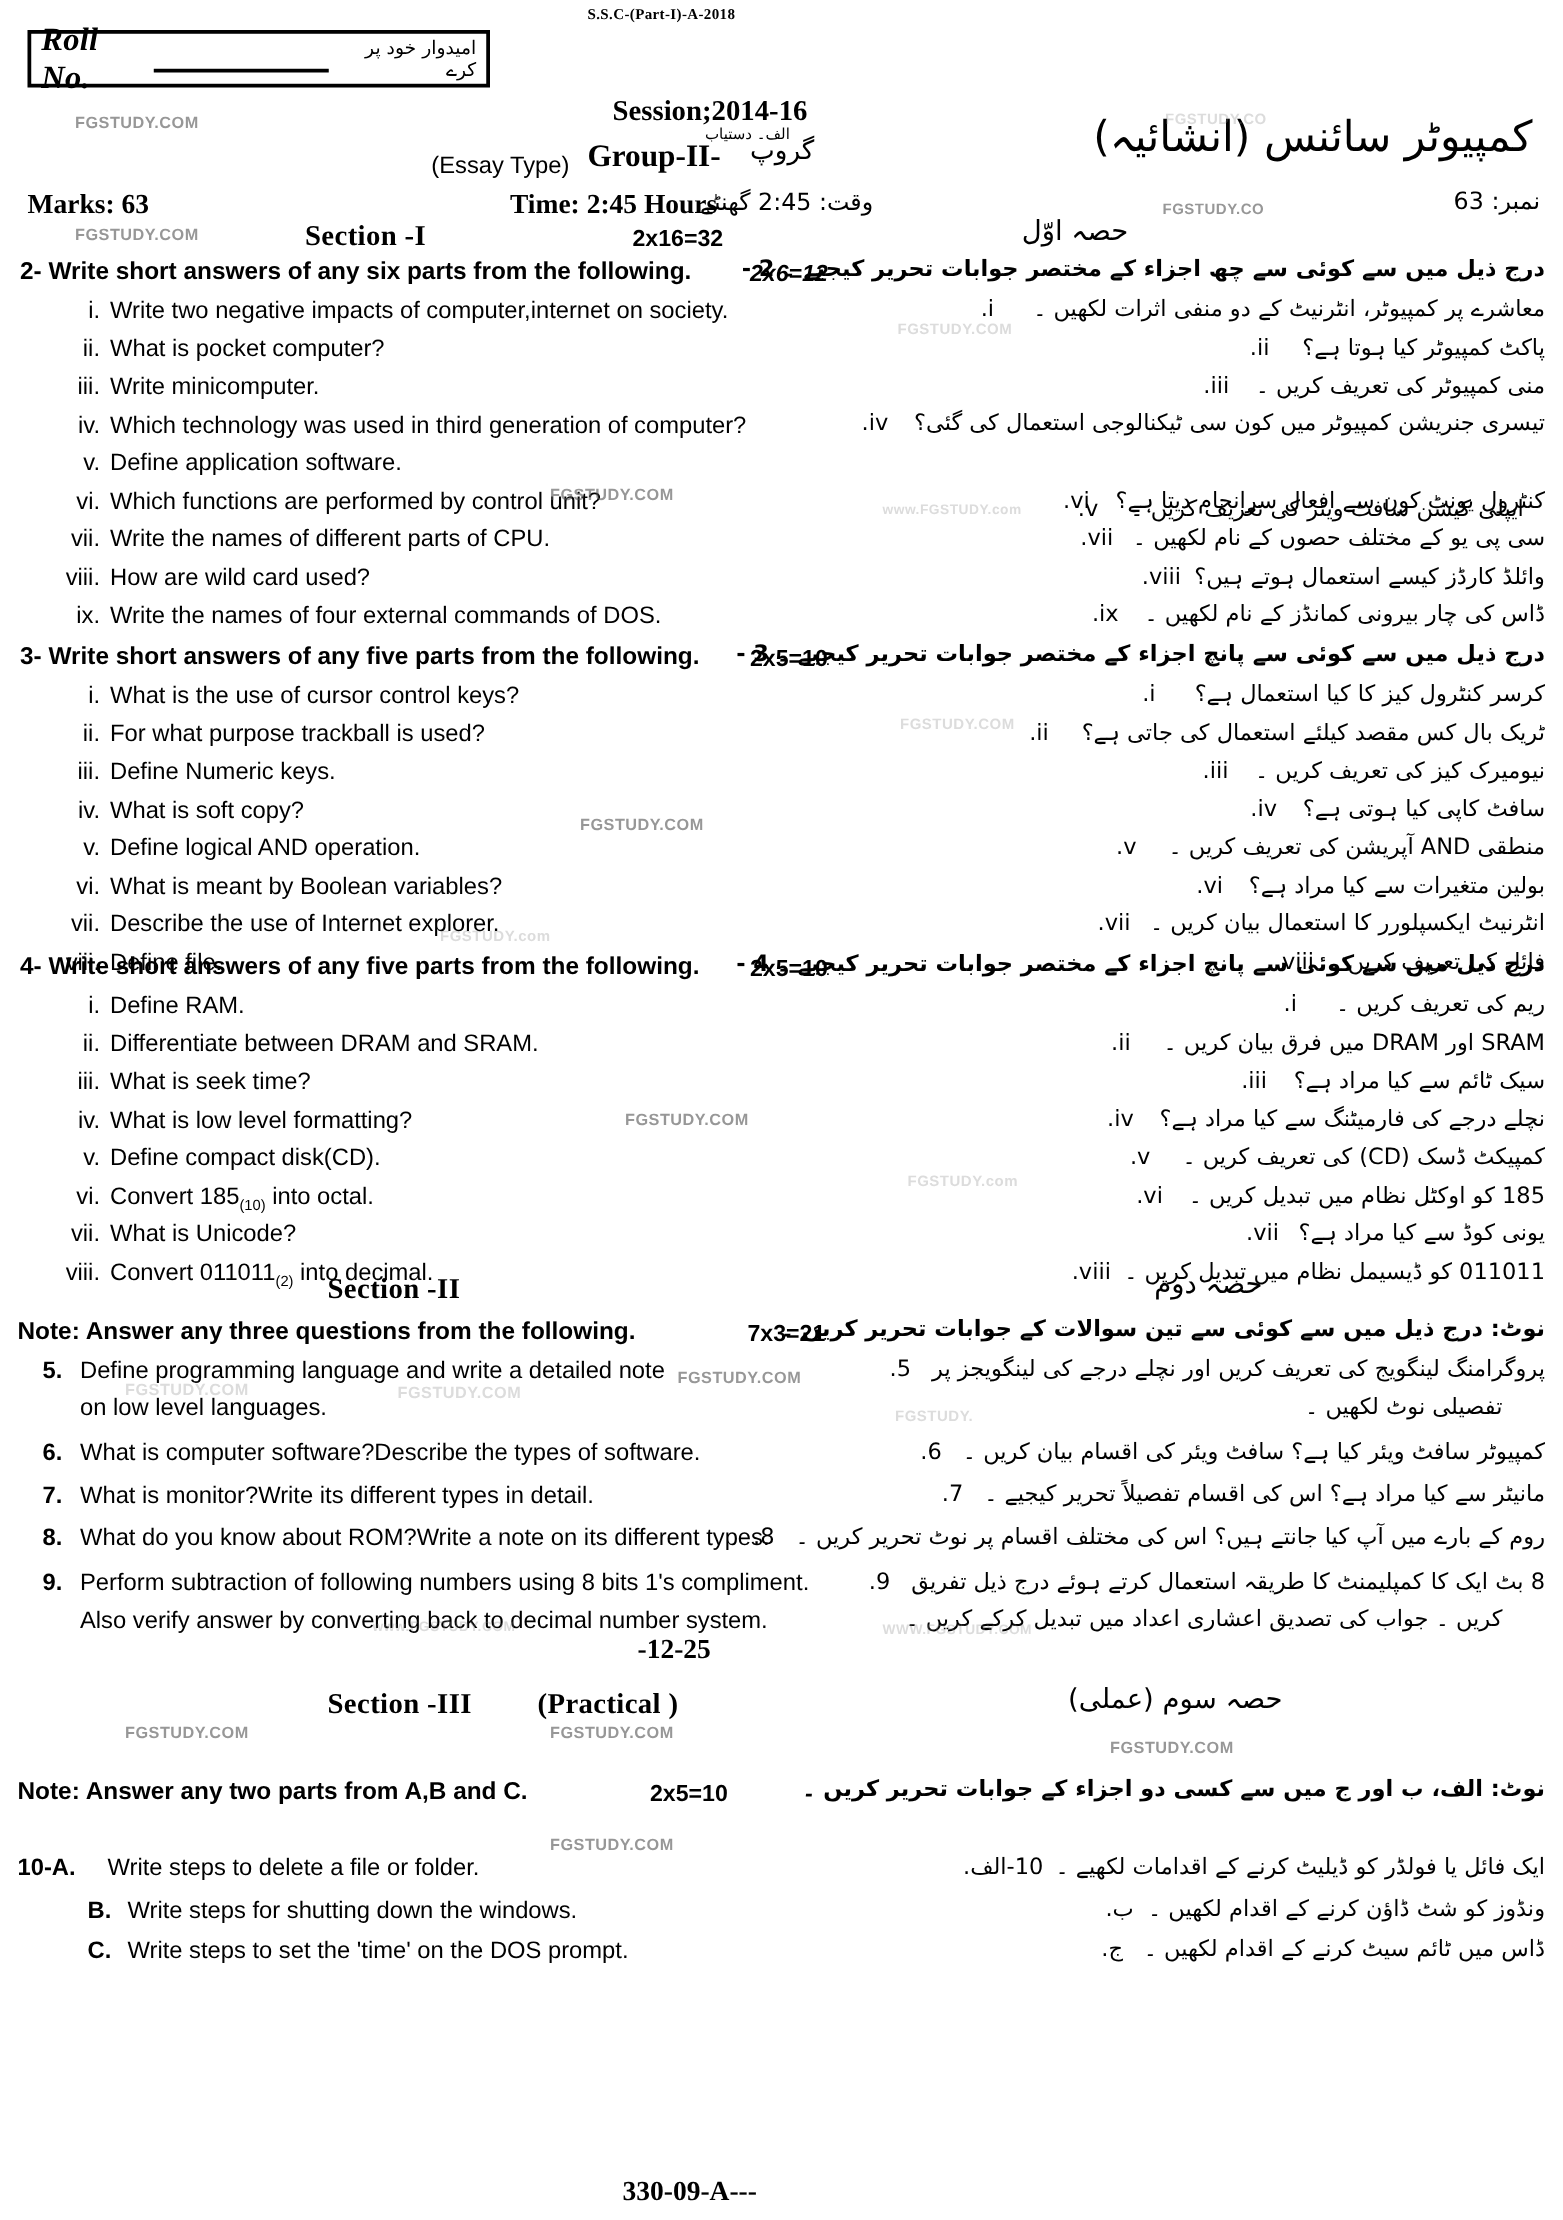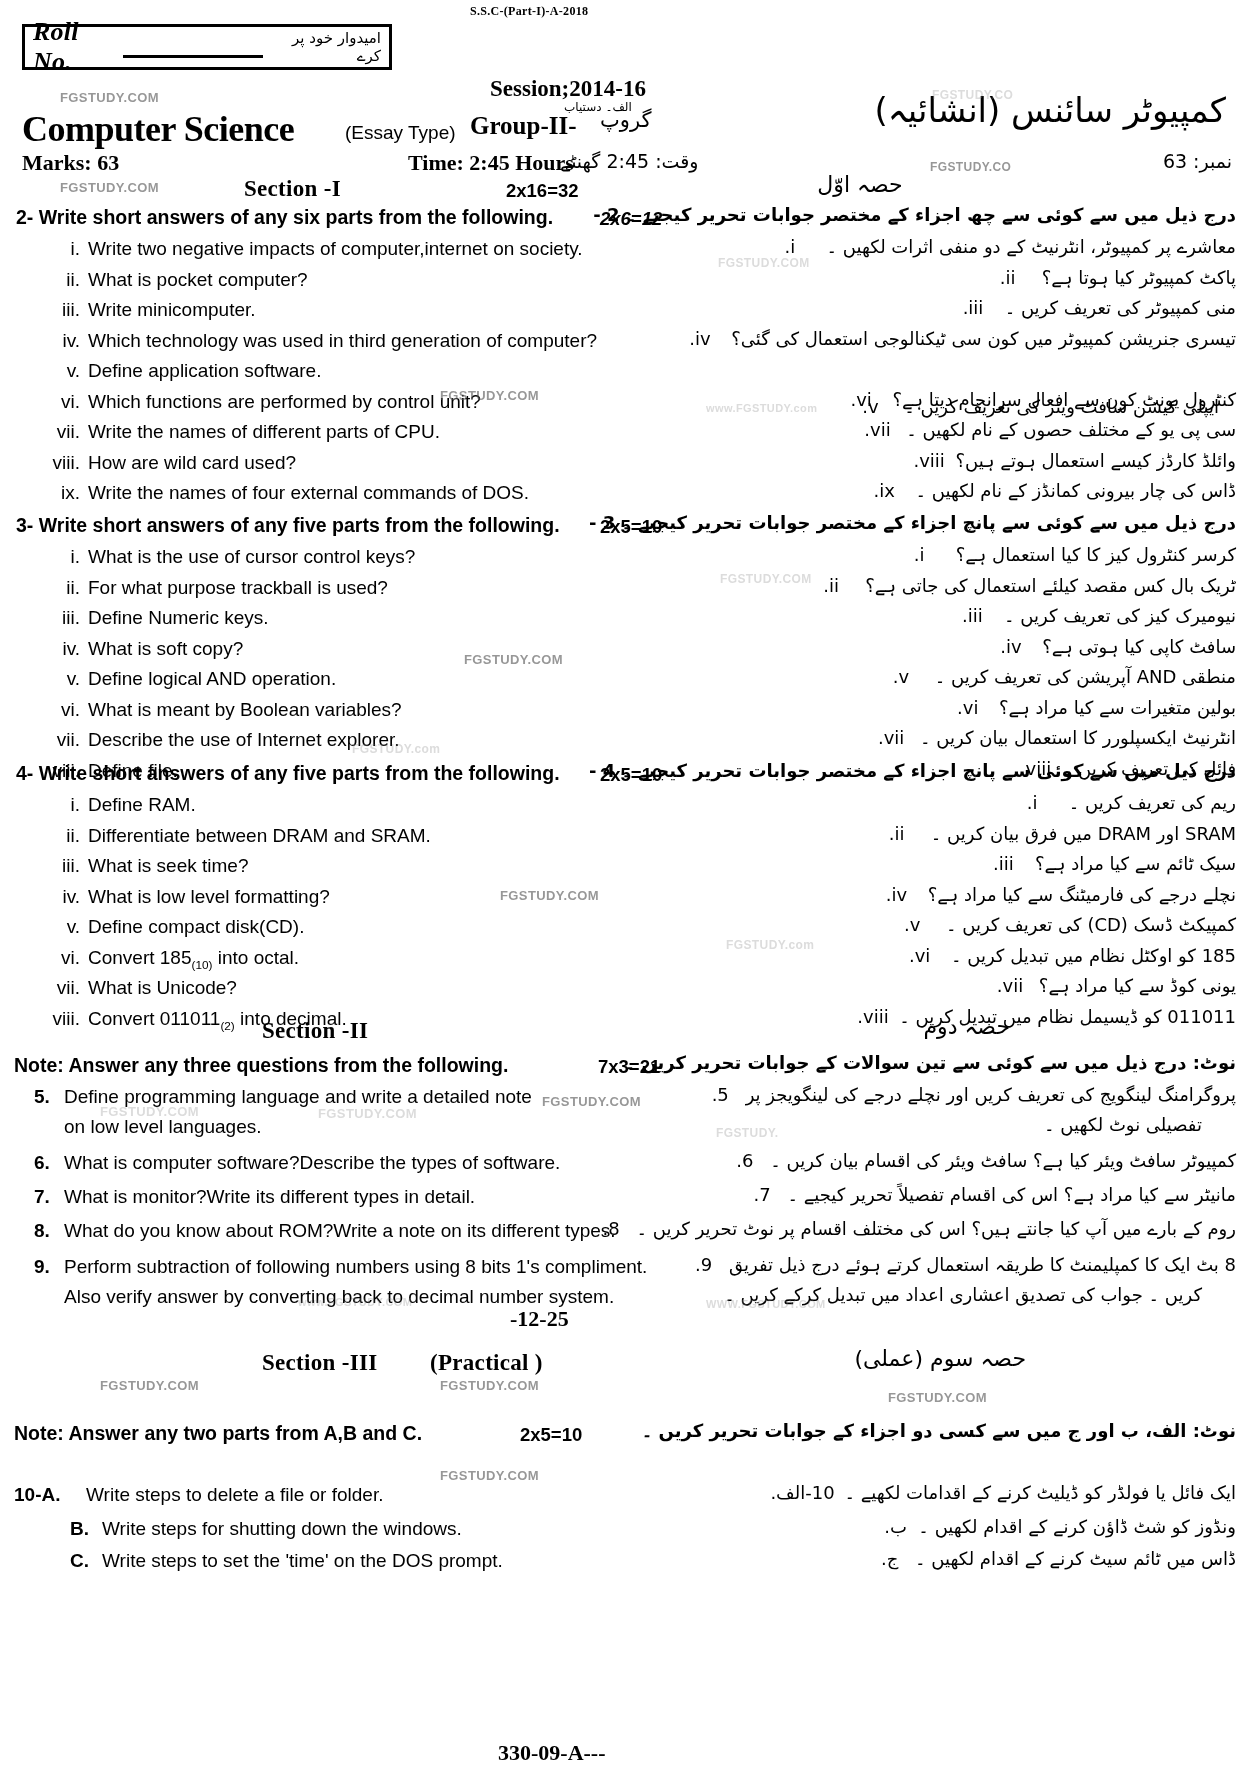--- a/index.html
+++ b/index.html
@@ -110,21 +110,20 @@
 
   <div class="abs" id="roll-box">
     <span class="rn">Roll No.</span>
     <span class="rule"></span>
     <span class="ur-small ur">امیدوار خود پر کرے</span>
   </div>
 
   <div class="abs" id="ssc-code">S.S.C-(Part-I)-A-2018</div>
   <div class="abs" id="session">Session;2014-16</div>
 
-  <div class="abs" id="subject-en">Computer Science</div>
   <div class="abs" id="essay-type">(Essay Type)</div>
   <div class="abs" id="group">Group-II-</div>
   <div class="abs ur" id="group-ur">گروپ</div>
   <div class="abs ur" id="group-ur2">الف۔ دستیاب</div>
 
   <div class="abs ur" id="subject-ur">کمپیوٹر سائنس (انشائیہ)</div>
   <div class="abs ur" id="marks-ur">نمبر: 63</div>
 
   <div class="abs" id="marks-en">
     <span>Marks:</span>

